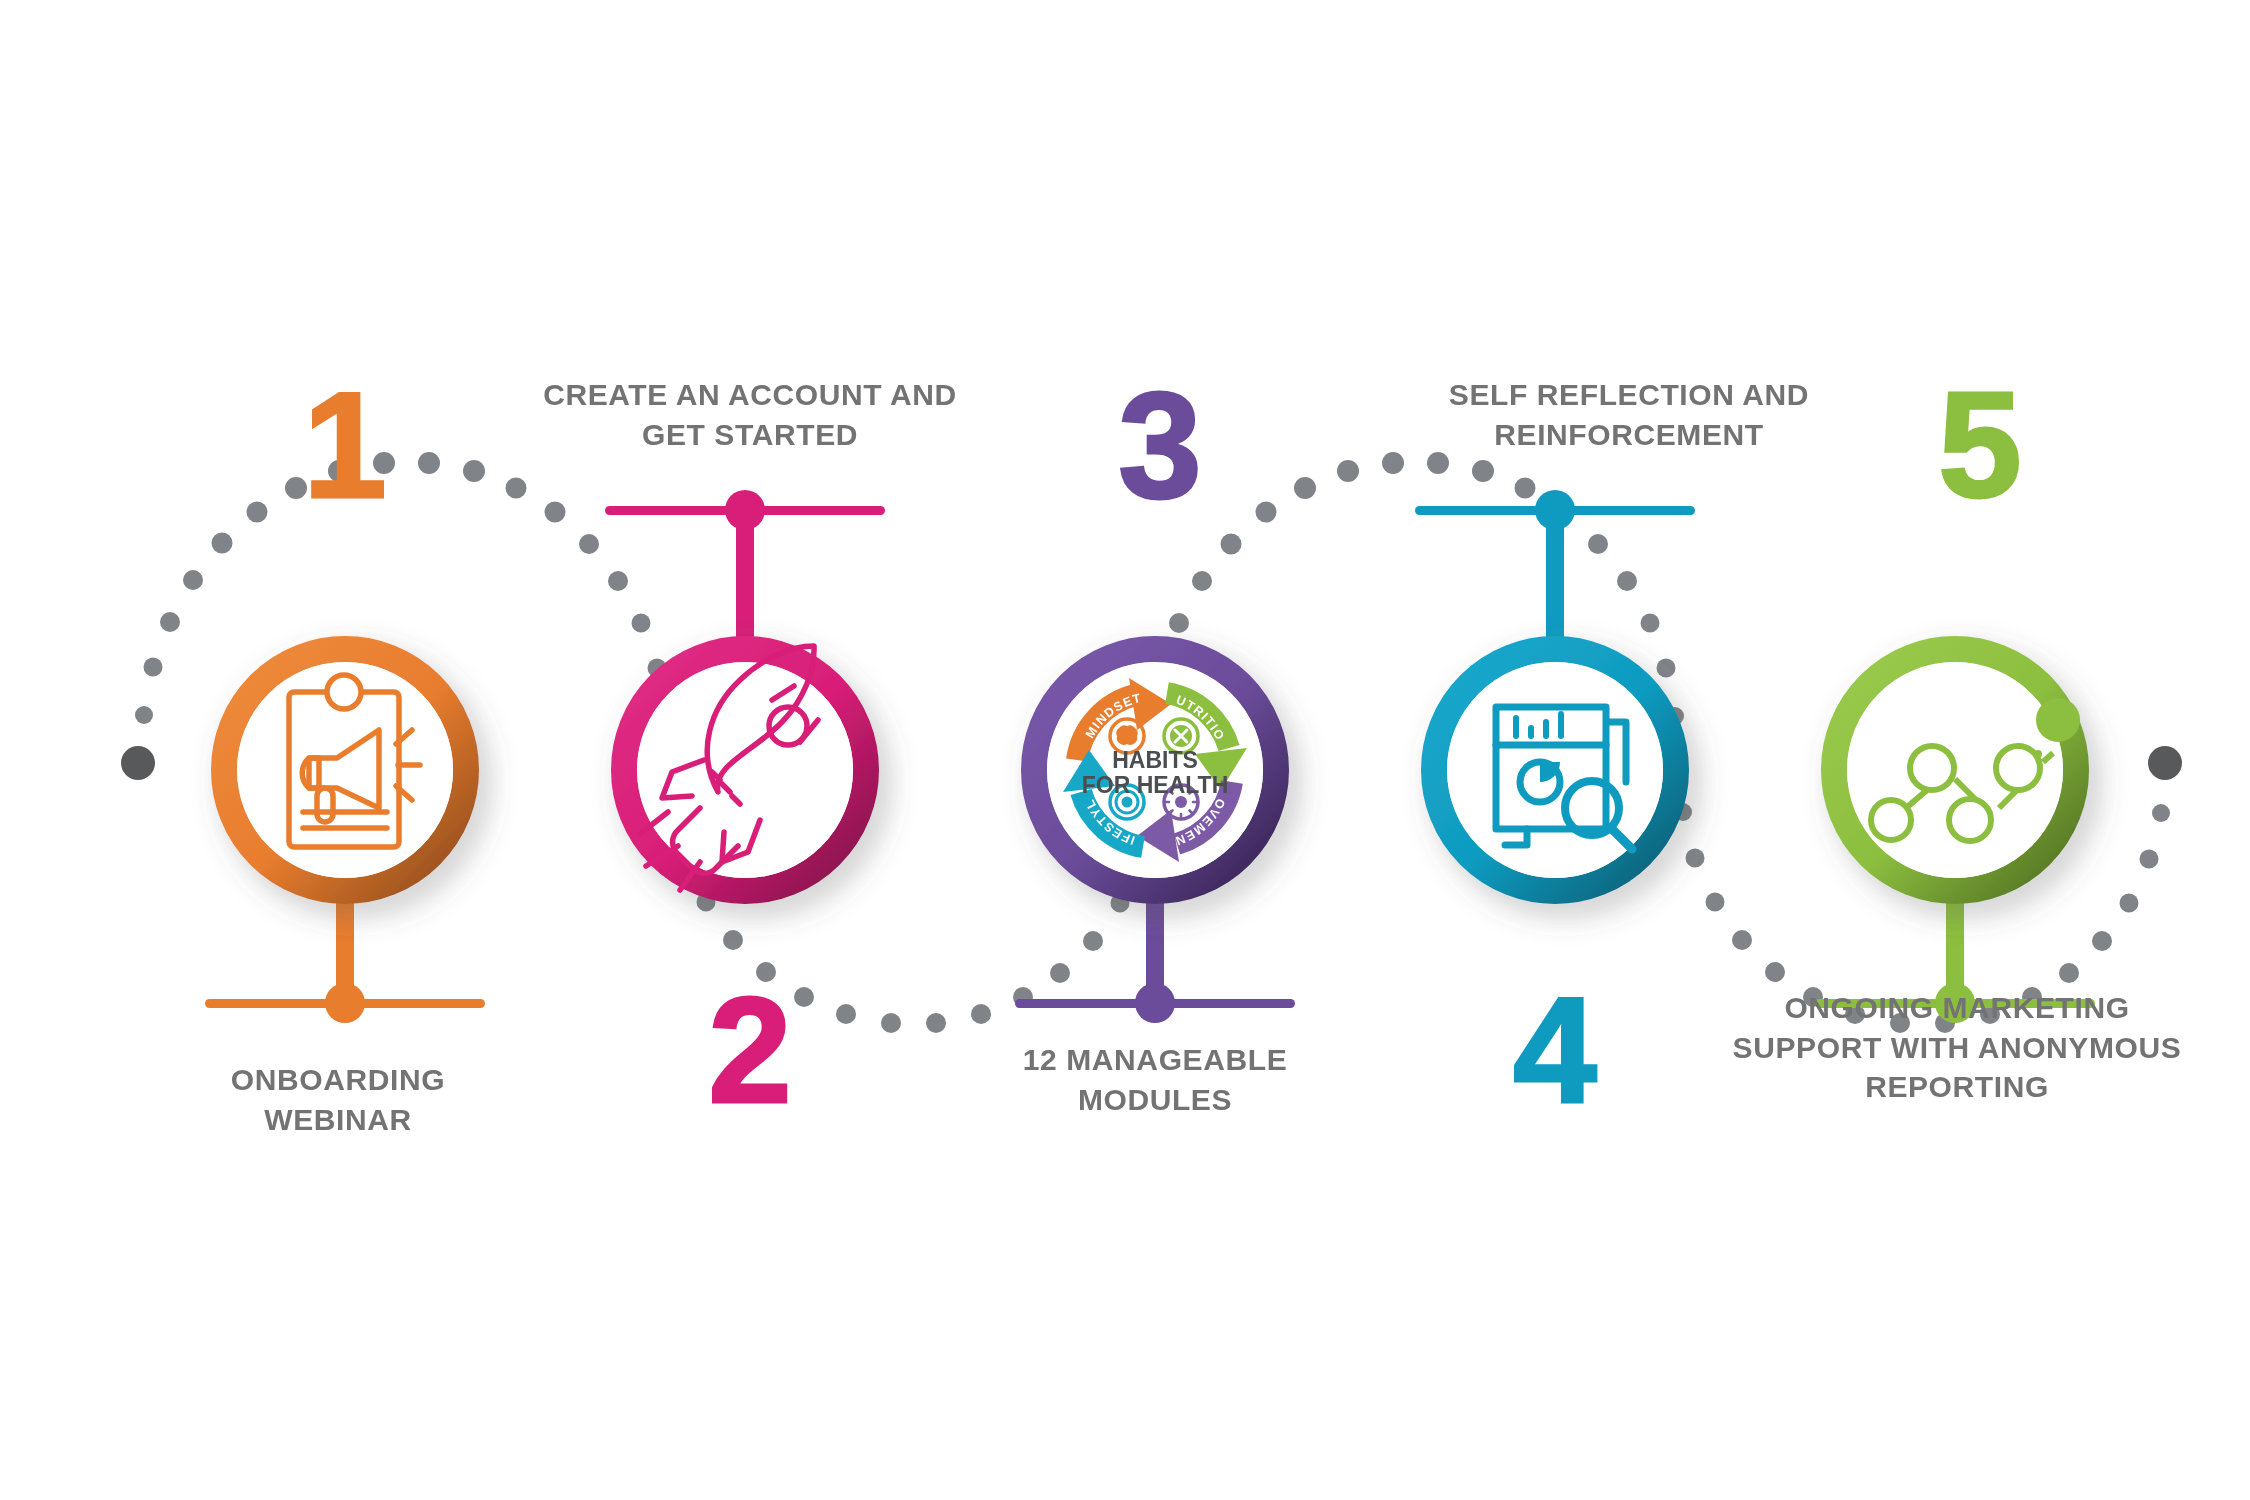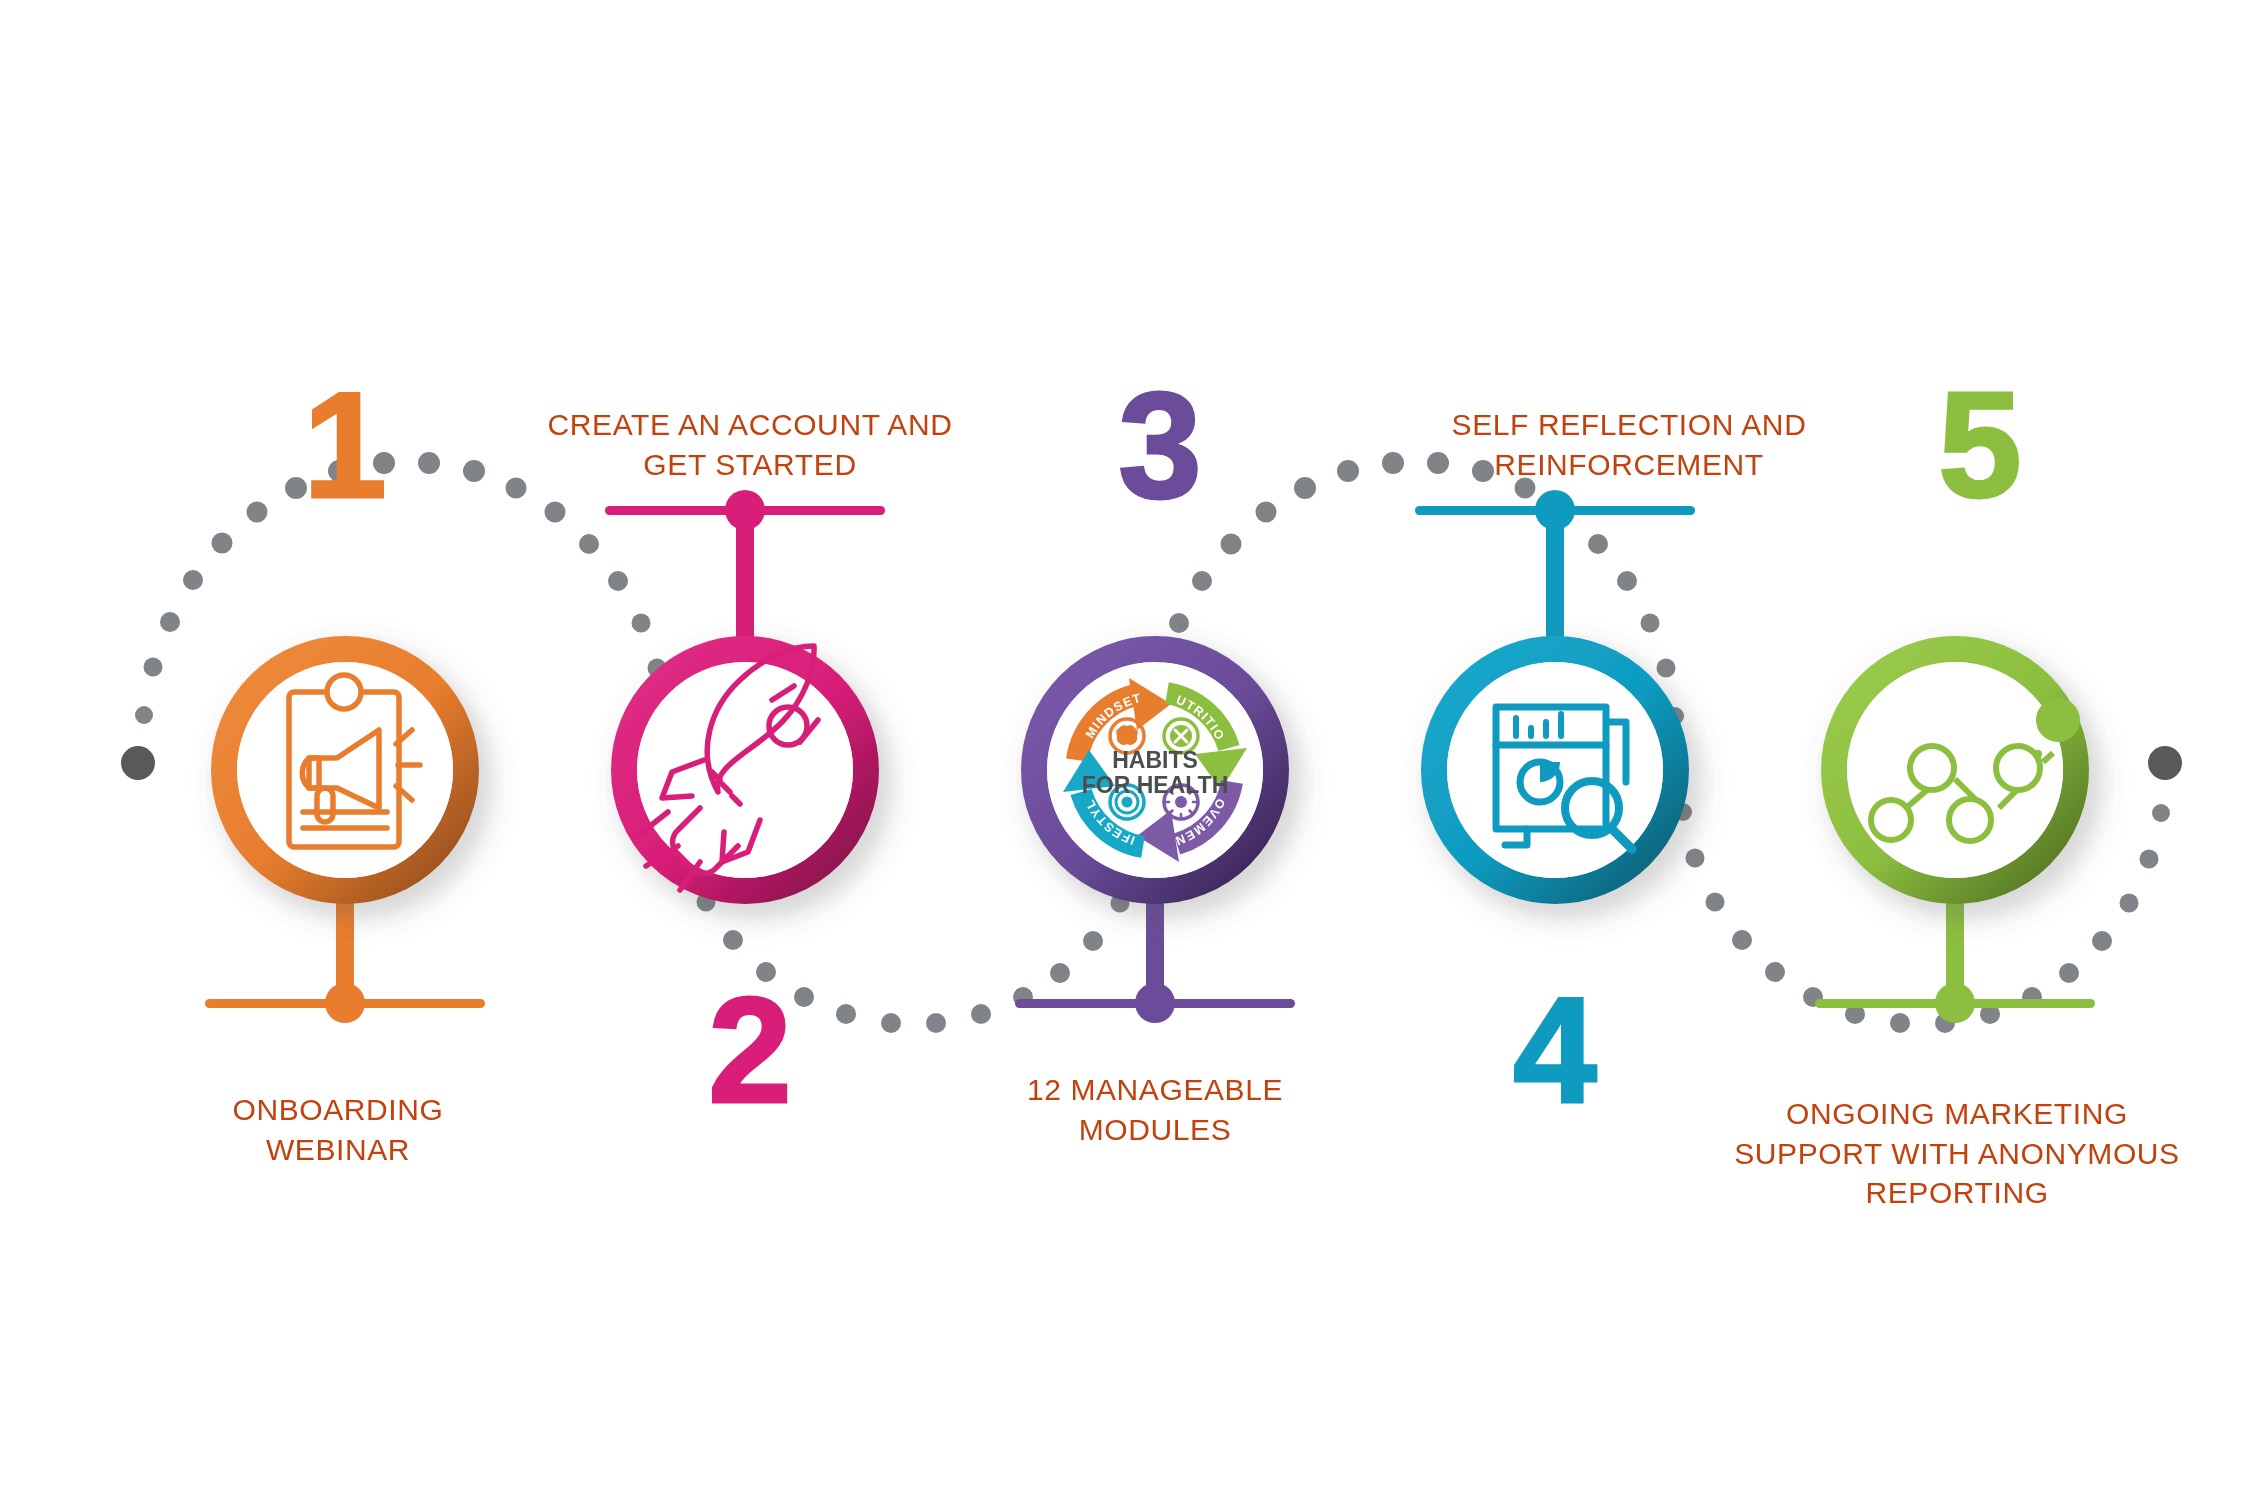--- a/index.html
+++ b/index.html
@@ -1,23 +1,22 @@
 <!DOCTYPE html>
 <html><head>
 <meta charset="utf-8">
 <style>
   html,body{margin:0;padding:0;background:#ffffff;}
   body{width:2250px;height:1500px;overflow:hidden;font-family:"Liberation Sans","DejaVu Sans",sans-serif;}
   #stage{position:relative;width:2250px;height:1500px;background:#fff;}
   .svg-layer{position:absolute;left:0;top:0;width:2250px;height:1500px;}
   .heading{
-    position:absolute;text-align:center;color:#c2410c;
-    font-size:30px;font-weight:400;letter-spacing:0.6px;line-height:1.32;
+    position:absolute;text-align:center;color:#737373;
+    font-size:30px;font-weight:700;letter-spacing:0.6px;line-height:1.32;
     white-space:pre-line;
-    margin-top:30px;
   }
   .step-num{
     position:absolute;text-align:center;
     font-size:150px;font-weight:700;line-height:1;
     -webkit-text-stroke:3px currentColor;color:transparent;
   }
   .num-o{color:#E87D2E;}
   .num-p{color:#D81E78;}
   .num-v{color:#6B4C9A;}
   .num-t{color:#0F9BC0;}
@@ -350,17 +349,17 @@
 
   <div class="heading" style="left:520px;top:375px;width:460px;">CREATE AN ACCOUNT AND
 GET STARTED</div>
 
   <div class="heading" style="left:925px;top:1040px;width:460px;">12 MANAGEABLE
 MODULES</div>
 
   <div class="heading" style="left:1399px;top:375px;width:460px;">SELF REFLECTION AND
 REINFORCEMENT</div>
 
-  <div class="heading" style="left:1722px;top:1064px;width:470px;text-align:center;">ONGOING MARKETING
+  <div class="heading" style="left:1722px;top:988px;width:470px;text-align:center;">ONGOING MARKETING
 SUPPORT WITH ANONYMOUS
 REPORTING</div>
 
 </div>
 
 </body></html>

